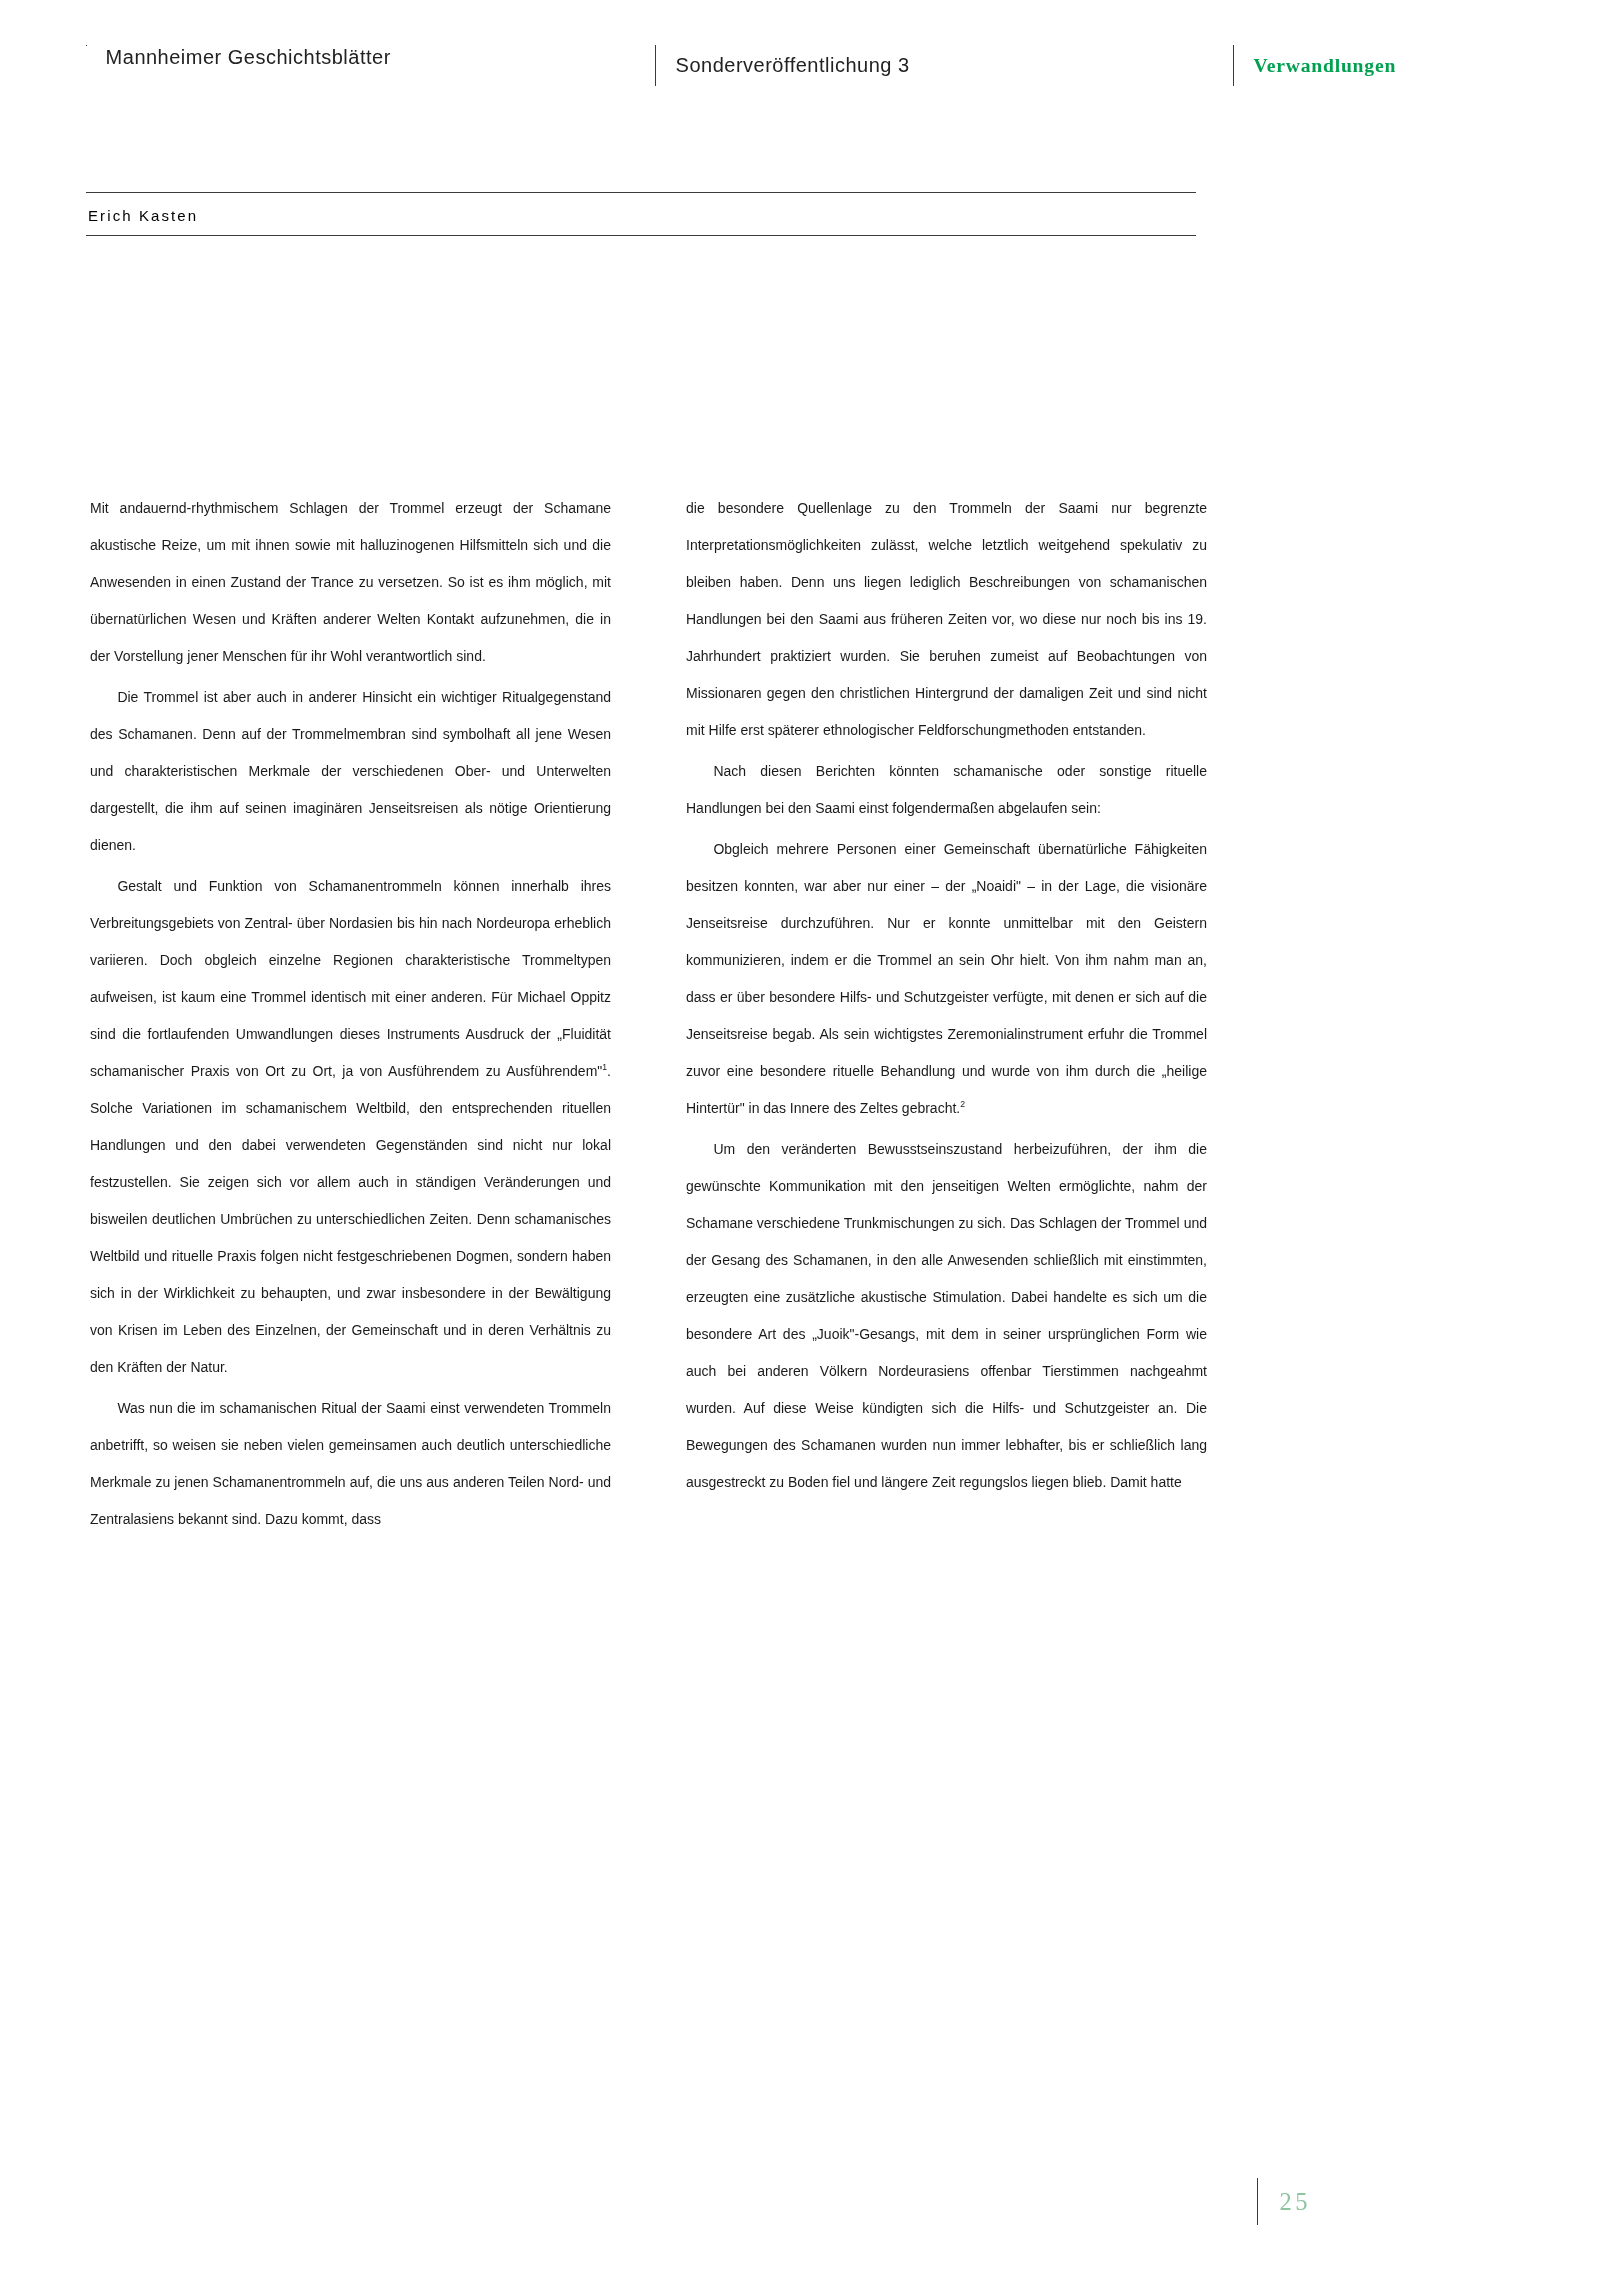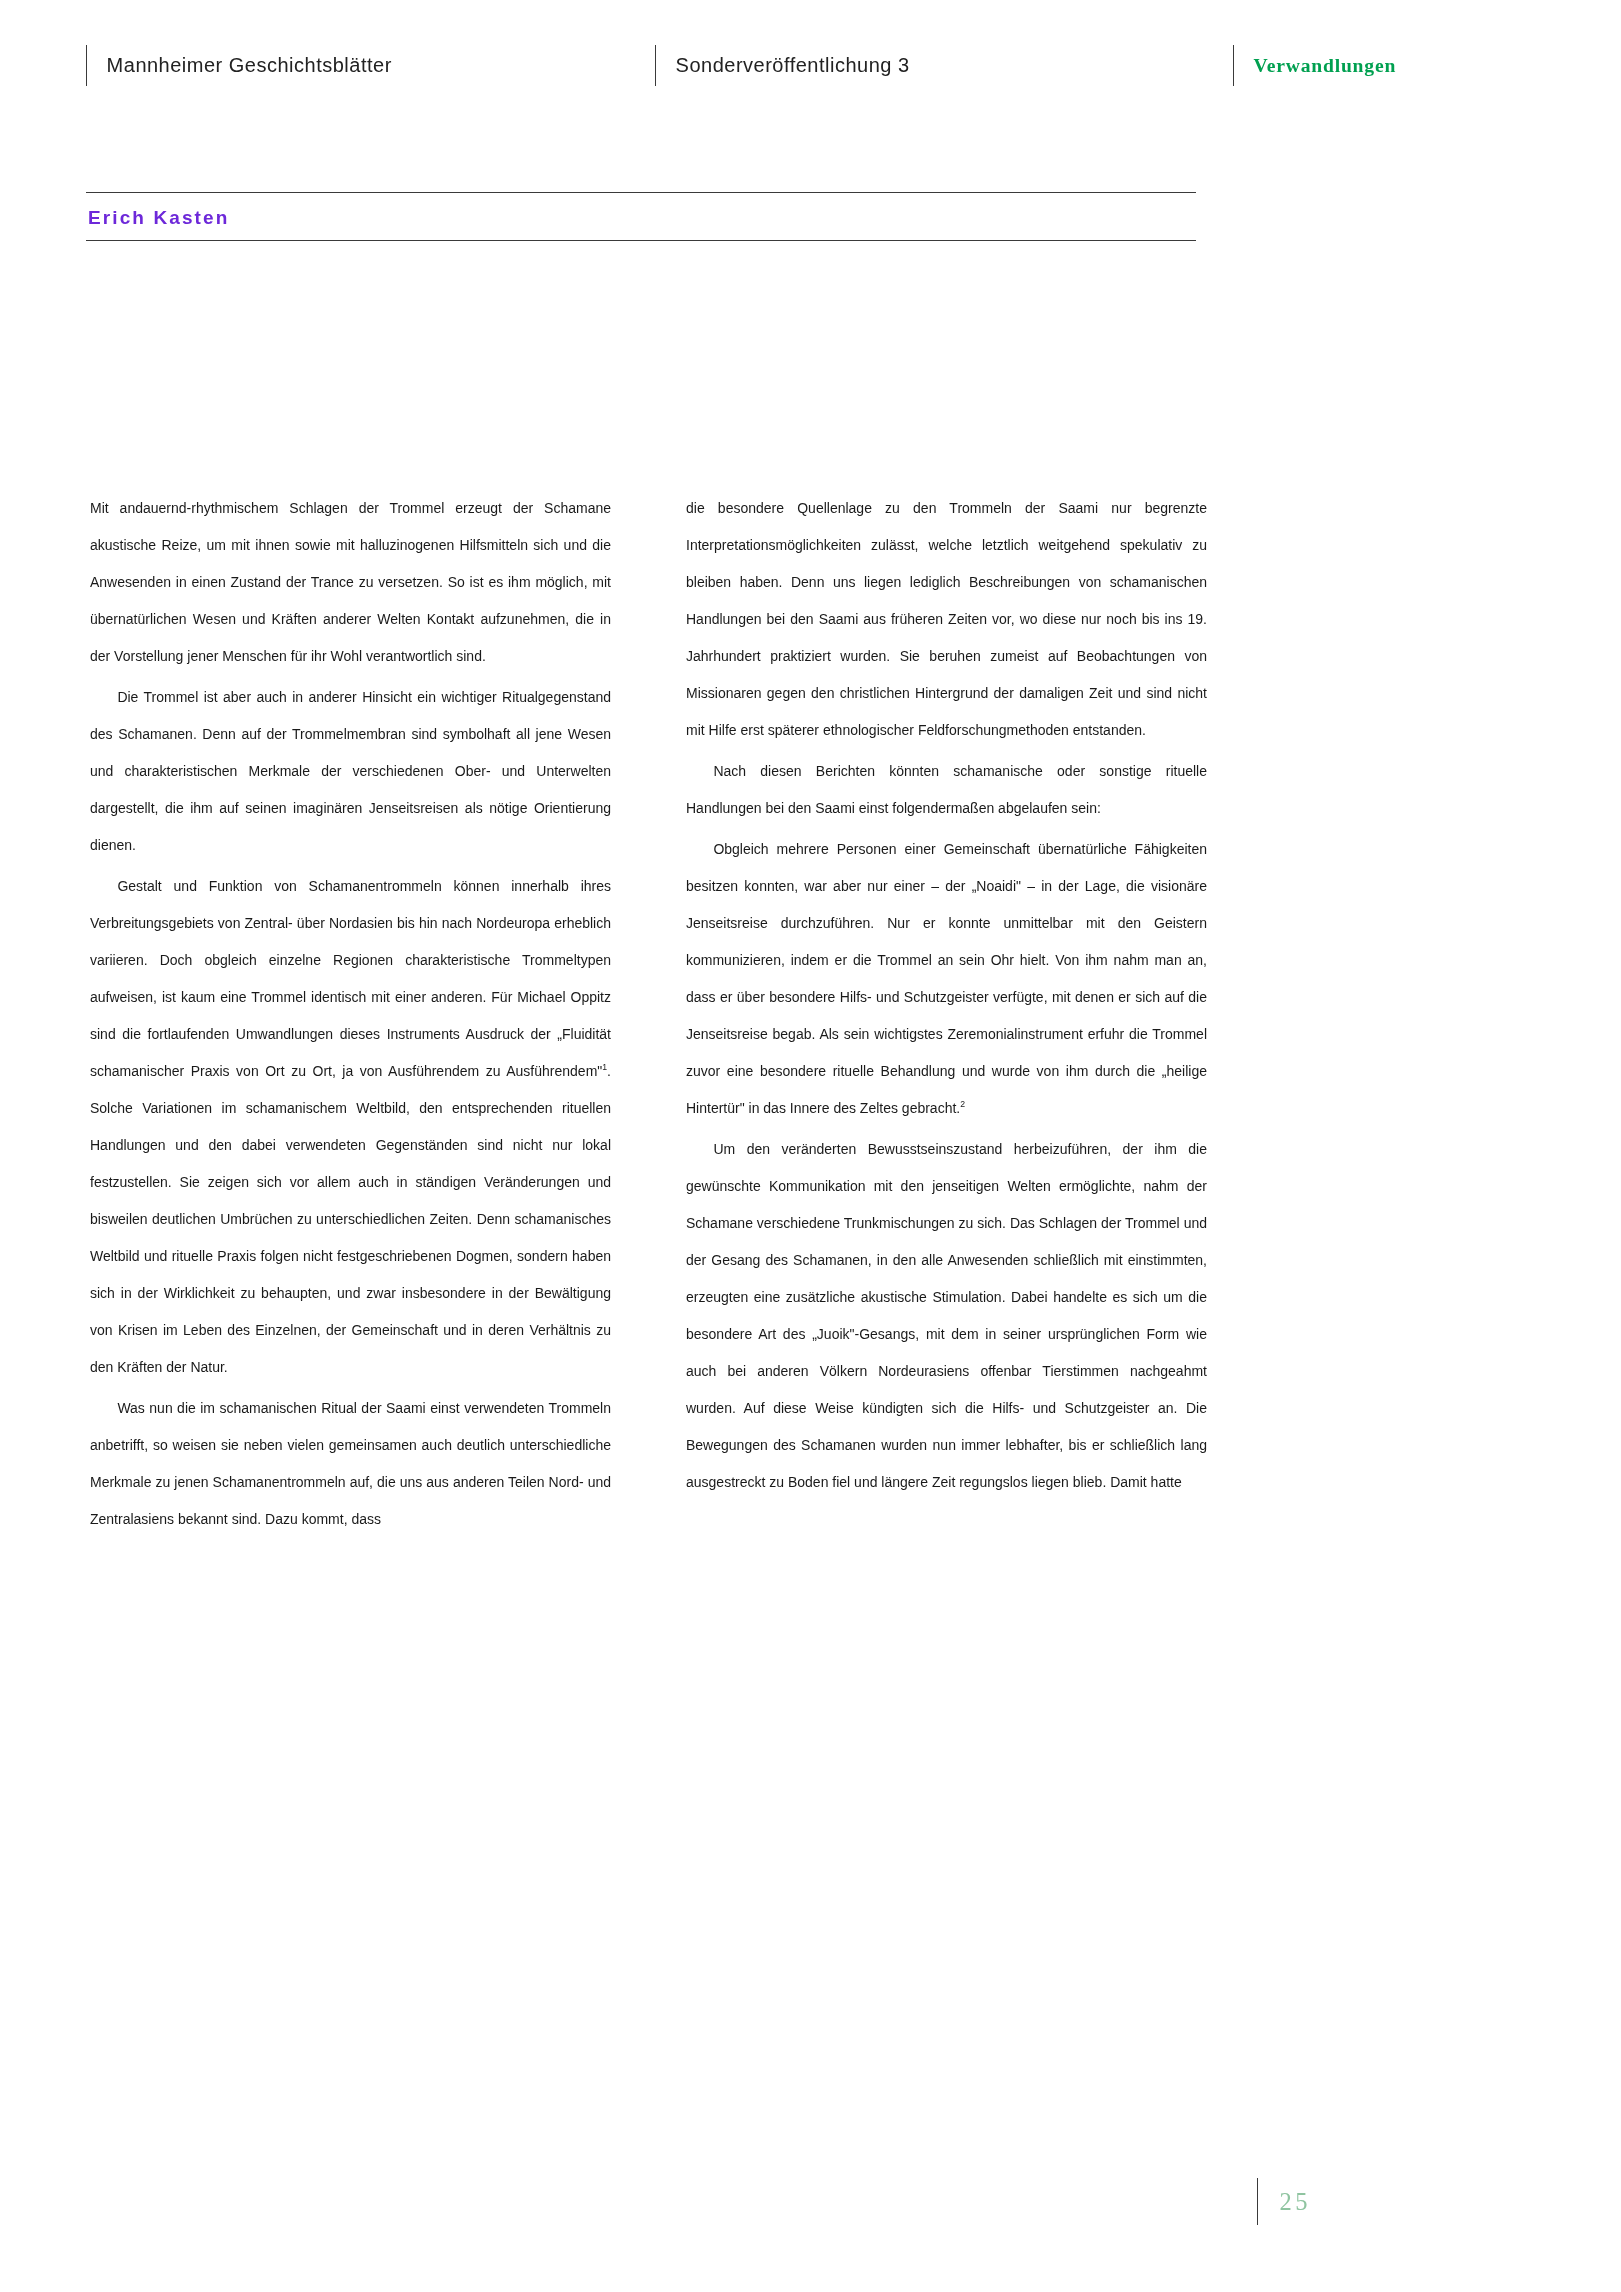--- a/index.html
+++ b/index.html
@@ -41,21 +41,21 @@
   }
   .rh-text {
     font-size: 20px;
     letter-spacing: 0.5px;
     color: #222222;
     padding-left: 19.6px;
     align-self: center;
     white-space: nowrap;
     font-weight: 400;
   }
-  .rh-left  { left: 86px; }
+  .rh-left  { left: 86px; flex-direction: column; }
   .rh-mid   { left: 655px; }
   .rh-right { left: 1233px; }
   .rh-right .rh-text {
     color: #00a050;
     font-family: "Liberation Serif", serif;
     font-weight: 700;
     font-size: 19.6px;
     letter-spacing: 0.8px;
   }
 
@@ -65,25 +65,25 @@
     left: 86px;
     top: 192px;
     width: 1110px;
   }
   .rule {
     height: 1px;
     background: #3a3a3a;
     width: 100%;
   }
   .author {
-    font-size: 19px;
-    color: #6d28d9;
+    font-size: 15px;
+    color: #000000;
     letter-spacing: 2.1px;
     padding: 13.7px 0 11.8px 2px;
-    font-weight: 700;
+    font-weight: 400;
   }
   .article-title {
     color: #00a050;
     font-family: "Liberation Serif", serif;
     font-size: 47px;
     line-height: 1.22;
     font-weight: 400;
     padding-top: 45px;
     letter-spacing: 0.1px;
     max-width: 1068px;

